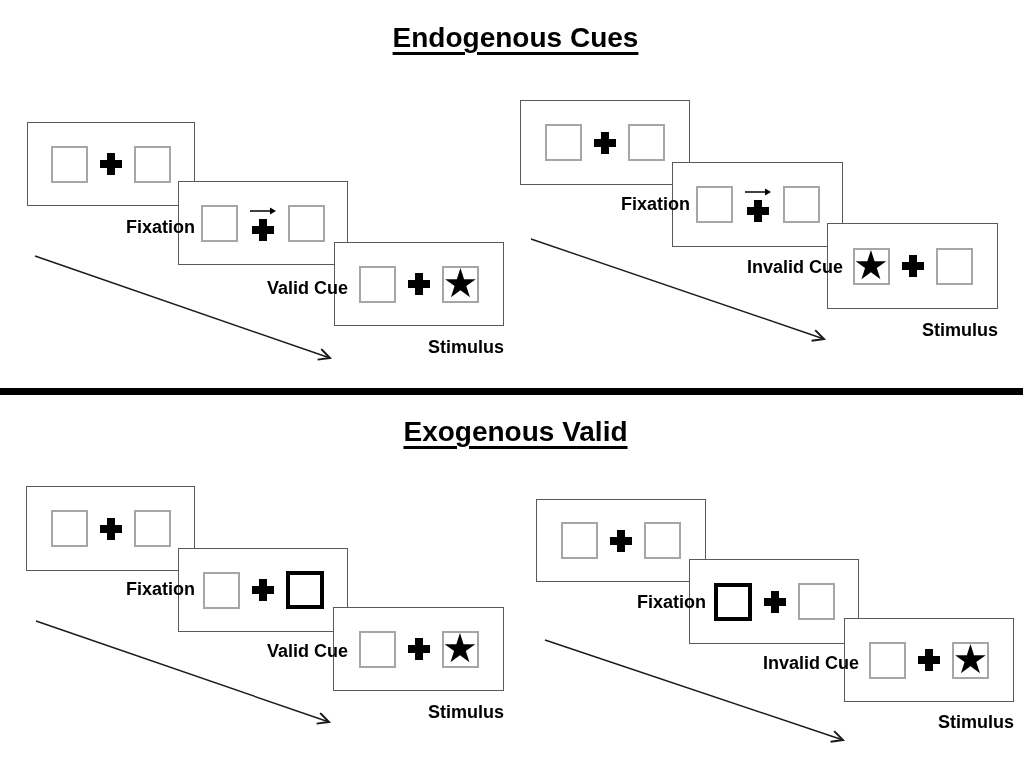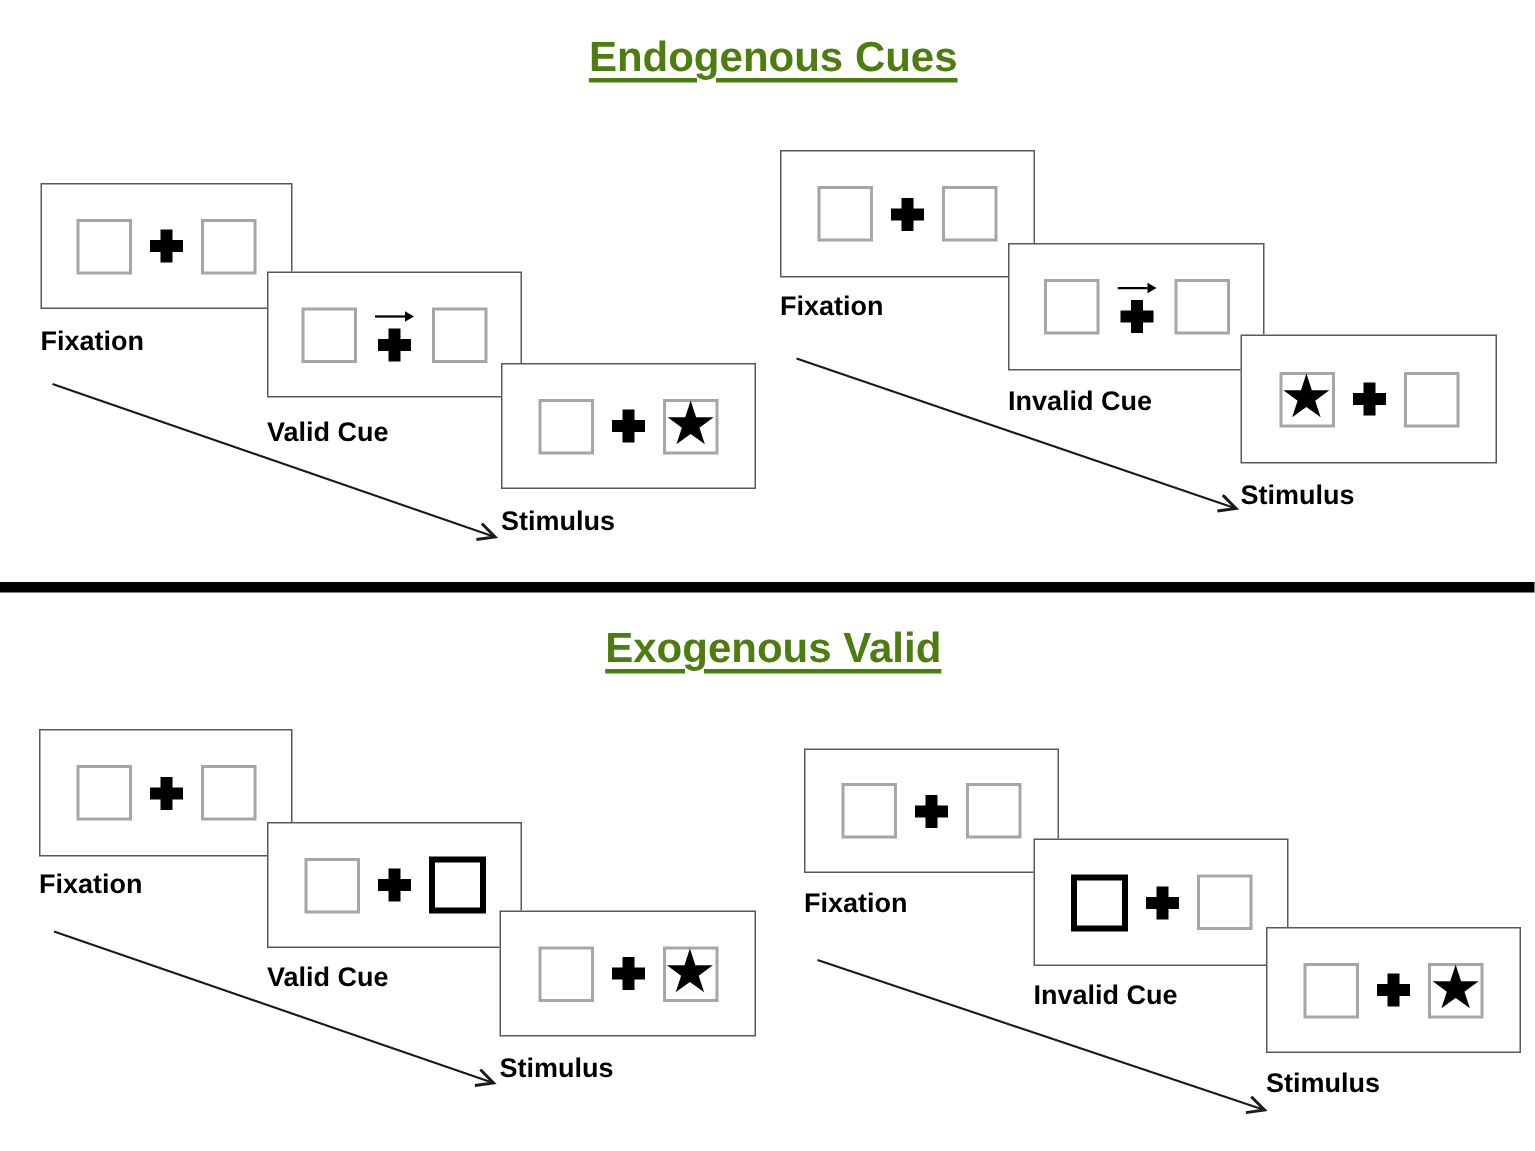--- a/index.html
+++ b/index.html
@@ -2,21 +2,21 @@
 <html><head>
 <meta charset="utf-8">
 <style>
   html,body{margin:0;padding:0;}
   body{
     width:1023px;height:767px;position:relative;overflow:hidden;
     background:#ffffff;font-family:"Liberation Sans",sans-serif;
   }
   .title{
     position:absolute;left:8px;width:1015px;text-align:center;
-    font-size:28px;font-weight:bold;color:#4d7c0f;
+    font-size:28px;font-weight:bold;color:#000000;
     text-decoration:underline;text-decoration-thickness:3px;text-underline-offset:5px;
     white-space:nowrap;
   }
   #endo-title{top:22px;}
   #exo-title{top:416px;}
   .divider{position:absolute;left:0;top:388px;width:1023px;height:7px;background:#000;}
   .panel{
     position:absolute;background:#fff;border:1.5px solid #595959;box-sizing:border-box;
     display:flex;align-items:center;justify-content:center;gap:12px;
   }
@@ -29,21 +29,21 @@
   .center-slot{display:flex;flex-direction:column;align-items:center;justify-content:center;flex:0 0 auto;}
   .plus{width:22px;height:22px;position:relative;}
   .plus::before{content:"";position:absolute;left:0;top:7px;width:22px;height:8px;background:#000;}
   .plus::after{content:"";position:absolute;top:0;left:7px;width:8px;height:22px;background:#000;}
   .cue-arrow{margin-bottom:3px;display:block;}
   .star{
     font-family:"DejaVu Sans",sans-serif;font-size:40px;line-height:30px;color:#000;
     transform:translateY(-1px);
   }
   .plabel{
-    position:absolute;font-size:18px;font-weight:bold;color:#000;text-align:left;
+    position:absolute;font-size:18px;font-weight:bold;color:#000;text-align:right;
     height:22px;line-height:22px;white-space:nowrap;z-index:4;
   }
   .seq-arrows{position:absolute;left:0;top:0;z-index:0;pointer-events:none;}
 </style>
 </head>
 <body>
 
 <svg class="seq-arrows" width="1023" height="767">
   <defs>
     <marker id="ah" markerWidth="11" markerHeight="10" refX="8.5" refY="4.5" orient="auto">

